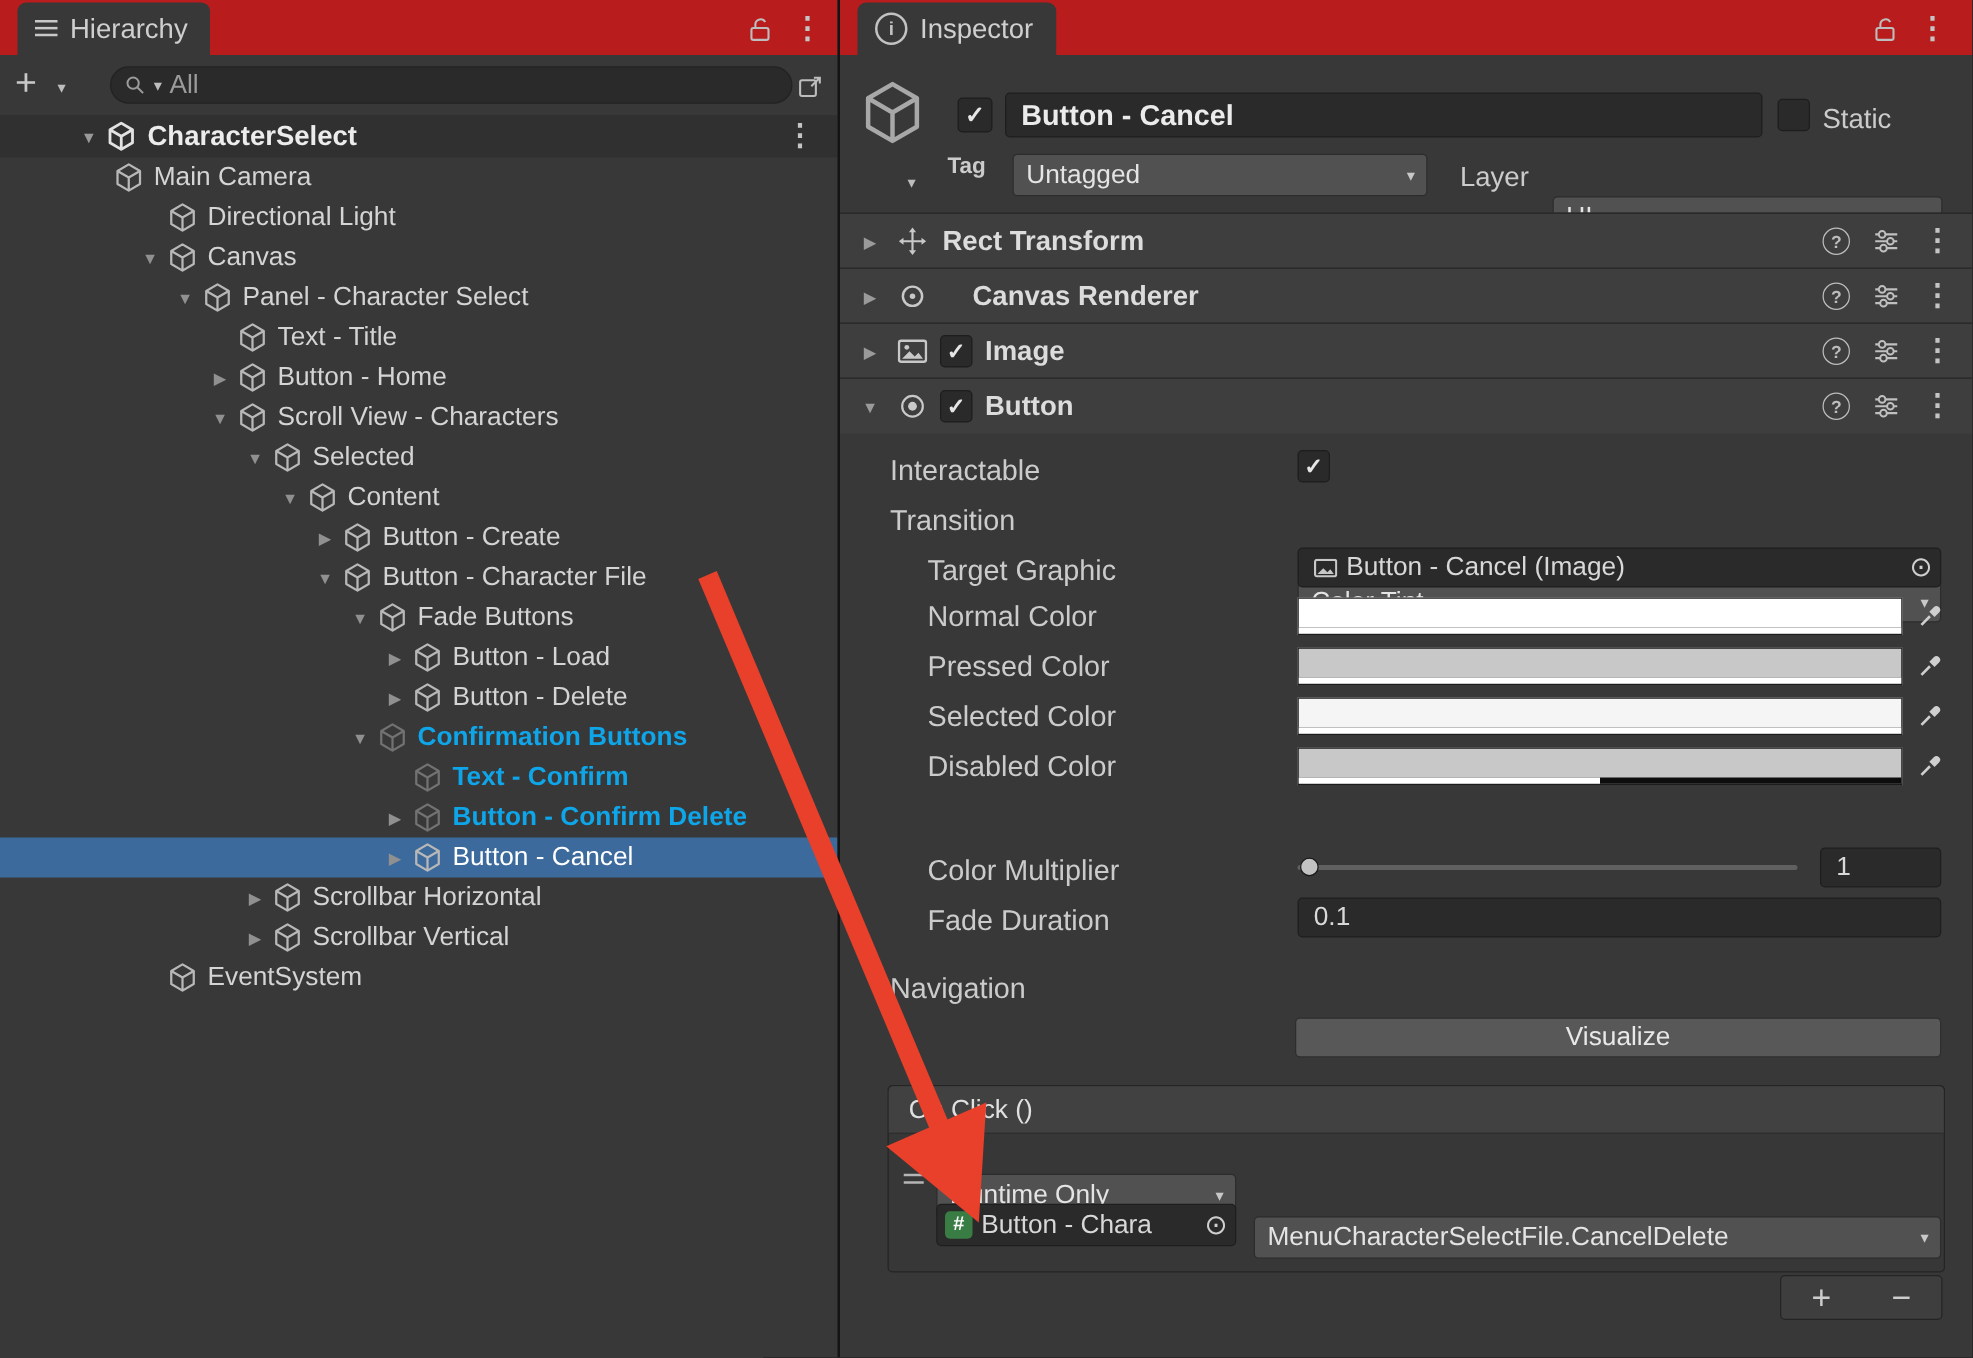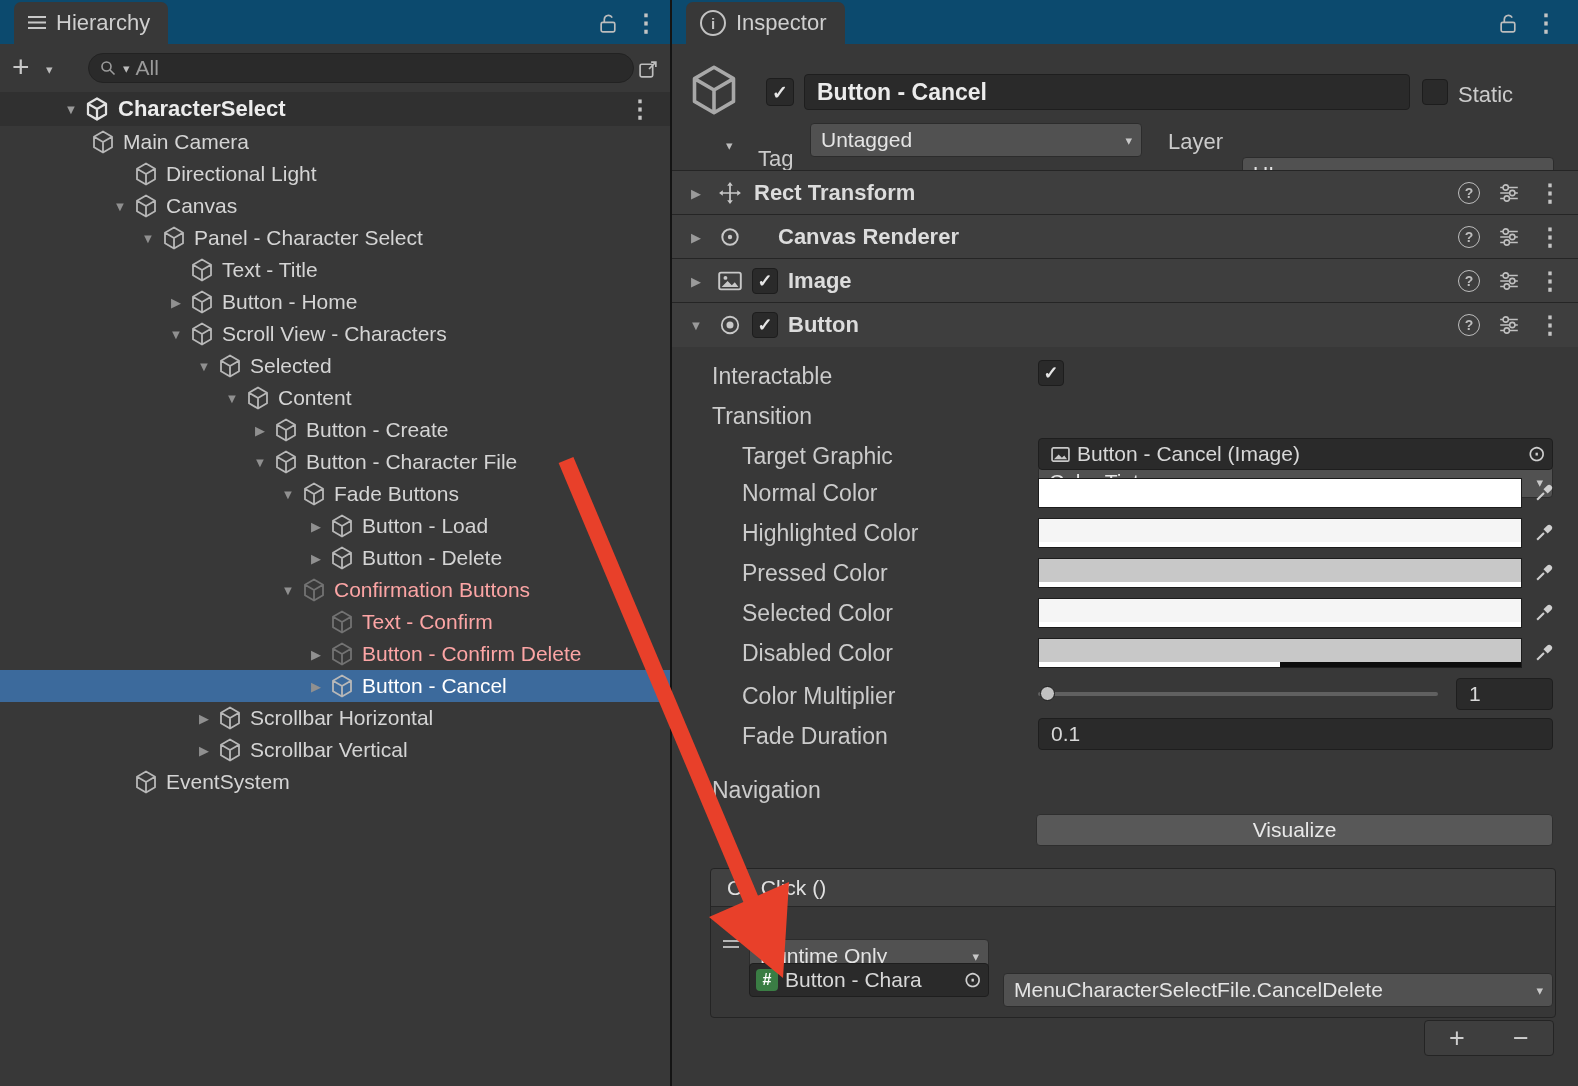--- a/index.html
+++ b/index.html
@@ -1,20 +1,20 @@
 <!DOCTYPE html>
 <html><head>
 <meta charset="utf-8">
 <style>
   html,body{margin:0;padding:0;background:#1a1a1a;}
   body{font-family:"Liberation Sans",sans-serif;-webkit-font-smoothing:antialiased;}
   #page{position:relative;width:1578px;height:1086px;background:#383838;overflow:hidden;}
   .abs{position:absolute;}
   
-  .tabbar{background:#0c4a6e;height:44px;}
+  .tabbar{background:#b91c1c;height:44px;}
   .tab{position:absolute;top:2px;height:42px;background:#383838;border-radius:7px 7px 0 0;display:flex;align-items:center;padding:0 18px 0 14px;color:#cfcfcf;font-size:22px;gap:10px;white-space:nowrap;}
   .barico{position:absolute;top:11px;width:24px;height:24px;display:flex;align-items:center;justify-content:center;}
   .kebab{font-size:24px;color:#c4c4c4;font-weight:bold;line-height:1;}
   
   .hamb{width:18px;height:14px;display:inline-block;position:relative;}
   .hamb::before{content:"";position:absolute;left:0;right:0;top:0;height:2.4px;background:#c8c8c8;box-shadow:0 5.5px 0 #c8c8c8,0 11px 0 #c8c8c8;}
   .infoico{display:inline-flex;width:22px;height:22px;border-radius:50%;border:2px solid #c2c2c2;color:#c2c2c2;align-items:center;justify-content:center;font-size:15px;font-weight:bold;}
   
   #hier{left:0;top:0;width:670px;height:1086px;background:#383838;}
   .htoolbar{position:absolute;left:0;top:44px;width:670px;height:48px;background:#383838;border-bottom:1px solid #2e2e2e;}
@@ -26,21 +26,21 @@
   .scenerow .tri{width:26px;text-align:center;font-size:13px;color:#9a9a9a;margin-left:58px;}
   .scenerow .hicon{width:26px;height:26px;margin-right:8px;display:flex;align-items:center;justify-content:center;}
   .scenerow .hlabel{font-weight:bold;font-size:22px;color:#ececec;}
   #hier-rows{position:absolute;left:0;top:126px;width:670px;}
   .hrow{height:32px;display:flex;align-items:center;font-size:21px;color:#d4d4d4;white-space:nowrap;}
   .hrow .tri{width:26px;text-align:center;font-size:13px;color:#909090;flex:none;}
   .hrow .hicon{width:26px;height:26px;margin-right:7px;flex:none;display:flex;align-items:center;justify-content:center;}
   .hicon svg{width:24px;height:24px;display:block;}
   .hrow.sel{background:#3c6a9c;}
   .hrow.sel .hlabel{color:#ffffff;}
-  .hrow.dim .hlabel{color:#fca5a5;}
+  .hrow.dim .hlabel{color:#0ea5e9;font-weight:bold;}
   .hrow.dim .hicon{opacity:.45;}
   
   #vdivider{left:670px;top:0;width:2px;height:1086px;background:#141414;}
   
   #insp{left:672px;top:0;width:906px;height:1086px;background:#383838;}
   .cb{background:#2a2a2a;border:1px solid #1d1d1d;border-radius:4px;display:flex;align-items:center;justify-content:center;color:#e6e6e6;font-weight:bold;box-sizing:border-box;}
   .field{background:#2a2a2a;border:1px solid #1e1e1e;border-radius:4px;color:#d8d8d8;font-size:21px;display:flex;align-items:center;padding:0 12px;box-sizing:border-box;white-space:nowrap;overflow:hidden;}
   .dd{background:#515151;border:1px solid #2c2c2c;border-radius:4px;color:#e4e4e4;font-size:21px;display:flex;align-items:center;padding:0 28px 0 10px;box-sizing:border-box;position:relative;white-space:nowrap;overflow:hidden;}
   .dd .caret{position:absolute;right:9px;top:50%;transform:translateY(-50%);font-size:13px;color:#c8c8c8;}
   .ilabel{font-size:23px;color:#cbcbcb;white-space:nowrap;}
@@ -335,21 +335,21 @@
         </svg>
     </span>
     <span class="abs ddcaret" style="left:54px;top:138px;">▾</span>
     <span class="cb abs" style="left:94px;top:78px;width:28px;height:28px;font-size:19px;">
         <span>✓</span>
       </span>
     <div class="field abs" style="left:132px;top:74px;width:606px;height:36px;font-weight:bold;font-size:23px;color:#ebebeb;">Button - Cancel</div>
     <span class="cb abs" style="left:750px;top:79px;width:26px;height:26px;"></span>
     <span class="ilabel abs" style="left:786px;top:82px;font-size:22px;">Static</span>
 
-    <span class="ilabel abs" style="left:86px;top:146px;font-size:22px;">Tag</span>
+    <span class="ilabel abs" style="left:86px;top:122px;font-size:18px;font-weight:bold;">Tag</span>
     <div class="dd abs" style="left:138px;top:123px;width:332px;height:34px;">
       <span>Untagged</span>
       <span class="caret">▾</span>
     </div>
     <span class="ilabel abs" style="left:496px;top:129px;font-size:22px;">Layer</span>
     <div class="dd abs" style="left:570px;top:123px;width:312px;height:34px;">
       <span>UI</span>
       <span class="caret">▾</span>
     </div>
 
@@ -477,34 +477,20 @@
             </span>
     </span>
     <span class="dropper">
       <svg width="21" height="21" viewBox="0 0 20 20">
               <path d="M3 17l6.5-6.5" stroke="#cfcfcf" stroke-width="2"></path>
               <path d="M9 7l4 4 3.4-3.4a2.8 2.8 0 0 0-4-4z" fill="#cfcfcf"></path>
             </svg>
     </span>
   </div>
         <div class="crow">
-    <span class="clabel ilabel">Highlighted Color</span>
-    <span class="swatch sw" style="background: rgb(245, 245, 245);">
-      <span class="alphabar">
-              <span class="alphafill" style="width: 100%;"></span>
-            </span>
-    </span>
-    <span class="dropper">
-      <svg width="21" height="21" viewBox="0 0 20 20">
-              <path d="M3 17l6.5-6.5" stroke="#cfcfcf" stroke-width="2"></path>
-              <path d="M9 7l4 4 3.4-3.4a2.8 2.8 0 0 0-4-4z" fill="#cfcfcf"></path>
-            </svg>
-    </span>
-  </div>
-        <div class="crow">
     <span class="clabel ilabel">Pressed Color</span>
     <span class="swatch sw" style="background: rgb(200, 200, 200);">
       <span class="alphabar">
               <span class="alphafill" style="width: 100%;"></span>
             </span>
     </span>
     <span class="dropper">
       <svg width="21" height="21" viewBox="0 0 20 20">
               <path d="M3 17l6.5-6.5" stroke="#cfcfcf" stroke-width="2"></path>
               <path d="M9 7l4 4 3.4-3.4a2.8 2.8 0 0 0-4-4z" fill="#cfcfcf"></path>

